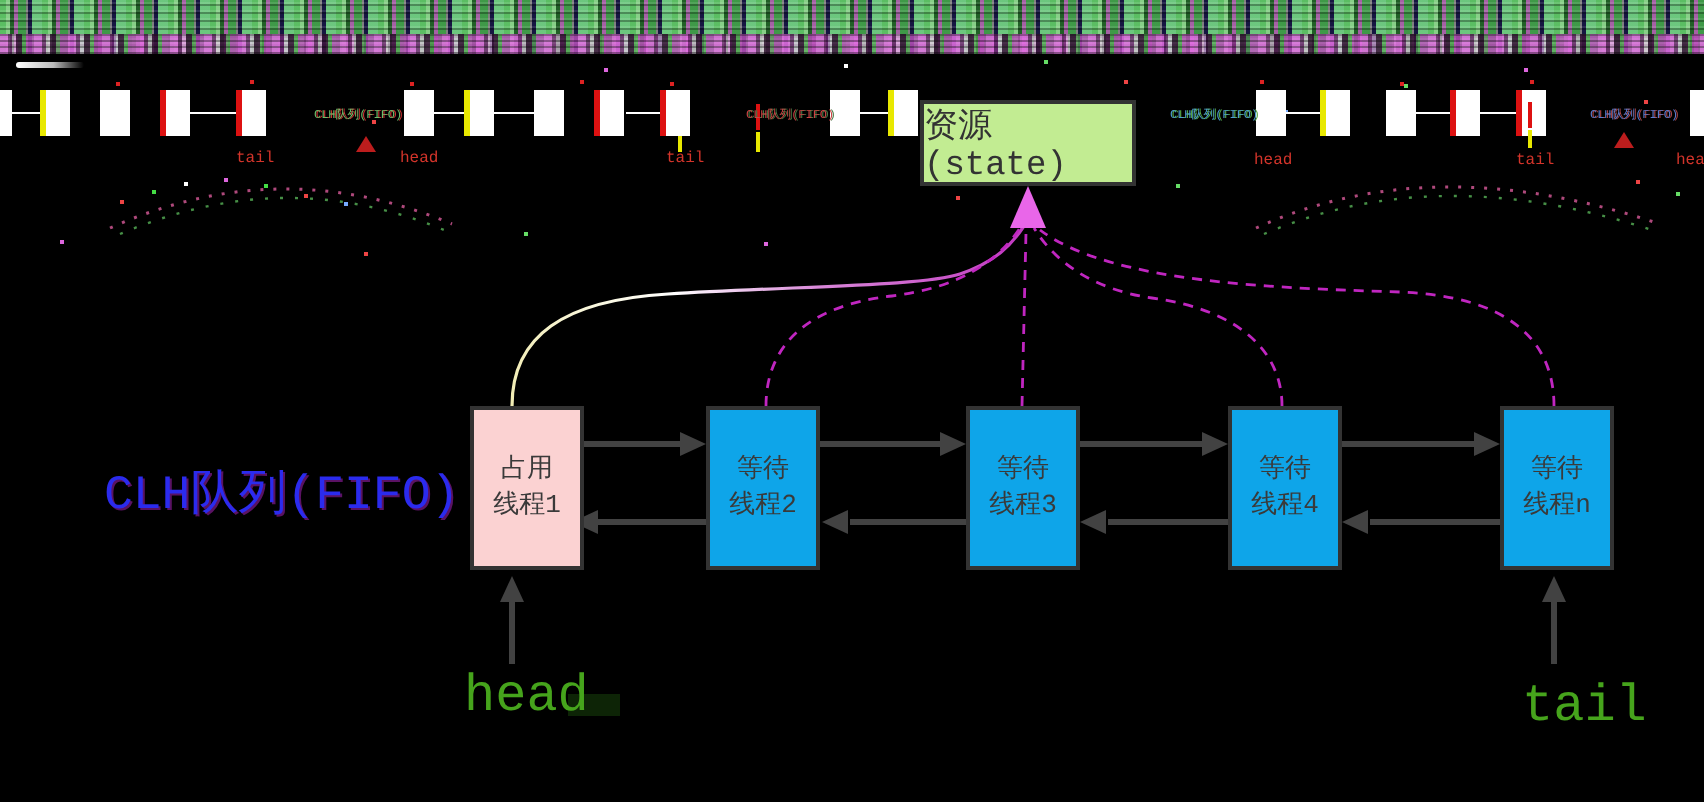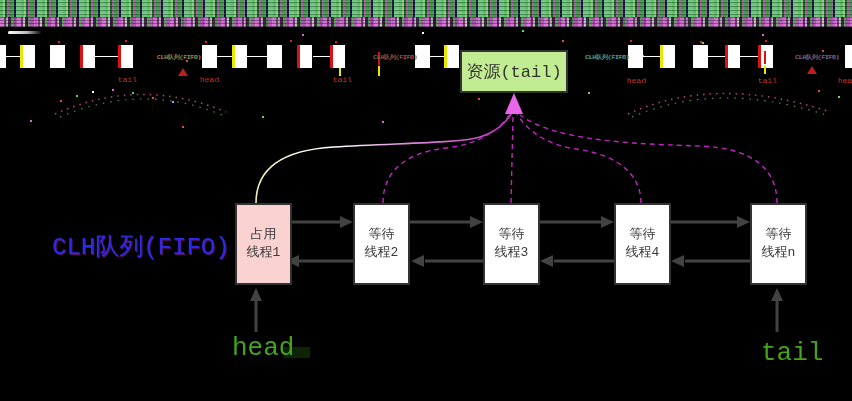--- a/index.html
+++ b/index.html
@@ -45,21 +45,21 @@
   
   .links{position:absolute;left:0;top:0;z-index:4;}
   .resource{position:absolute;left:460px;top:50px;width:108px;height:43px;z-index:5;
     background:#c2ec92;border:2px solid #333;box-sizing:border-box;
     display:flex;align-items:center;justify-content:center;
     font-size:17px;color:#333;}
   .node{position:absolute;top:203px;width:57px;height:82px;z-index:5;
     border:2px solid #333;box-sizing:border-box;
     display:flex;flex-direction:column;align-items:center;justify-content:center;
     font-size:13px;line-height:18px;color:#3a3a3a;}
-  .waiting{background:#ffffff;}
+  .waiting{background:#0ea5e9;}
   .occupied{background:#fbd2d2;}
   .n1{left:235px;}.n2{left:353px;}.n3{left:483px;}.n4{left:614px;}.n5{left:750px;}
   .clh-title{position:absolute;left:52px;top:230px;z-index:5;font-size:24px;color:#2b2bee;
     white-space:nowrap;text-shadow:1px 1px 0 rgba(200,40,220,.45);}
   .pointer-label{position:absolute;z-index:5;font-size:26px;color:#46a41c;}
   .head-label{left:232px;top:333px;}
   .tail-label{left:761px;top:338px;}
   .smudge{position:absolute;left:284px;top:347px;width:26px;height:11px;background:#123309;opacity:.7;z-index:4;}
 </style>
 </head>
@@ -172,21 +172,21 @@
       <polygon points="671,261 684,255 684,267" stroke="none"></polygon>
 
       <line x1="256" y1="332" x2="256" y2="301"></line>
       <polygon points="256,288 250,301 262,301" stroke="none"></polygon>
       <line x1="777" y1="332" x2="777" y2="301"></line>
       <polygon points="777,288 771,301 783,301" stroke="none"></polygon>
     </g>
   </svg>
 
   <div class="resource">
-    <span>资源(tail)</span>
+    <span>资源(state)</span>
   </div>
 
   <div class="node occupied n1">
     <span>占用</span>
     <span>线程1</span>
   </div>
   <div class="node waiting n2">
     <span>等待</span>
     <span>线程2</span>
   </div>

